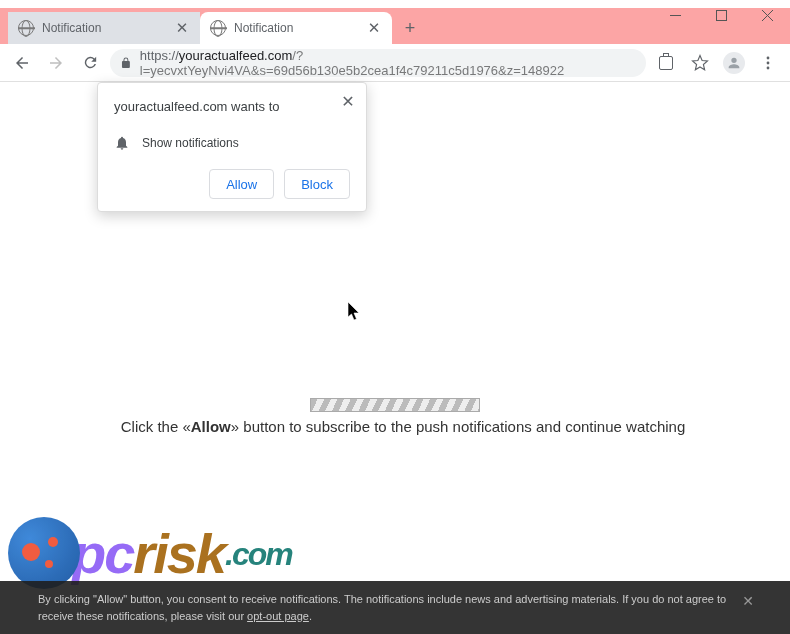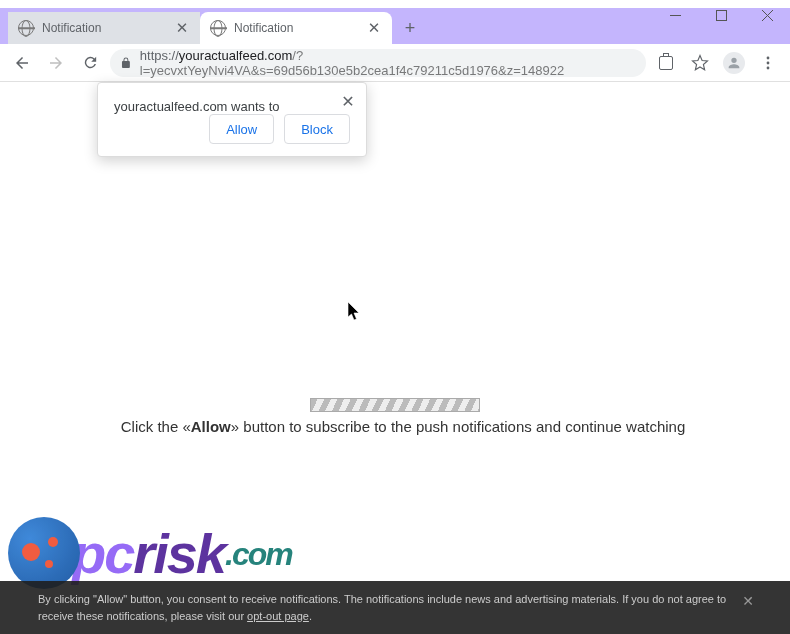--- a/index.html
+++ b/index.html
@@ -1,18 +1,18 @@
 <!DOCTYPE html>
 <html><head>
 <meta charset="utf-8">
 <style>
 *{margin:0;padding:0;box-sizing:border-box;font-family:"Segoe UI",Arial,sans-serif}
 body{width:790px;height:634px;background:#fff;overflow:hidden;position:relative}
 .titlebar{height:8px;background:#fff}
-.tabstrip{height:36px;background:#c4b5fd;display:flex;align-items:flex-end;padding-left:8px}
+.tabstrip{height:36px;background:#fca5a5;display:flex;align-items:flex-end;padding-left:8px}
 .tab{height:32px;background:#dee1e6;display:flex;align-items:center;padding:0 10px;width:192px;position:relative;font-size:12px;color:#5f6368;gap:8px}
 .tab.active{background:#fff;border-radius:8px 8px 0 0}
 .tab-globe{width:16px;height:16px;border:1.5px solid #7a7a7a;border-radius:50%;position:relative;flex-shrink:0}
 .tab-globe::before{content:"";position:absolute;left:50%;top:-1.5px;bottom:-1.5px;width:7px;border:1.5px solid #7a7a7a;border-radius:50%;transform:translateX(-50%)}
 .tab-globe::after{content:"";position:absolute;top:50%;left:-1.5px;right:-1.5px;height:1.5px;background:#7a7a7a;transform:translateY(-50%)}
 .tab-title{flex:1;overflow:hidden;white-space:nowrap}
 .tab-close{width:16px;height:16px;display:flex;align-items:center;justify-content:center;color:#5f6368;font-size:15px;cursor:pointer}
 .newtab{width:28px;height:28px;display:flex;align-items:center;justify-content:center;color:#5f6368;font-size:18px;cursor:pointer;margin-left:4px;margin-bottom:2px}
 .winctrl{position:absolute;right:0;top:0;display:flex}
 .winbtn{width:46px;height:30px;display:flex;align-items:center;justify-content:center;color:#555;cursor:pointer}
@@ -21,37 +21,37 @@
 .navbtn.enabled{color:#5f6368}
 .addrbar{flex:1;height:28px;background:#f1f3f4;border-radius:14px;display:flex;align-items:center;padding:0 10px;gap:8px;font-size:13px;color:#202124}
 .lock{width:14px;height:14px;color:#5f6368}
 .url-scheme{color:#5f6368}
 .url-host{color:#202124}
 .url-path{color:#78797a}
 .iconbtn{width:28px;height:28px;display:flex;align-items:center;justify-content:center;color:#5f6368;cursor:pointer}
 .content{position:relative;height:552px;background:#fff}
 .permission{position:absolute;left:97px;top:0;width:270px;background:#fff;border:1px solid #dcdcdc;border-radius:4px;box-shadow:0 4px 14px rgba(0,0,0,.18);padding:16px 16px 12px;z-index:10}
 .perm-close{position:absolute;right:8px;top:8px;width:20px;height:20px;display:flex;align-items:center;justify-content:center;color:#5f6368;cursor:pointer;font-size:16px}
-.perm-title{font-size:13px;color:#3c4043;margin-bottom:0}
+.perm-title{font-size:13px;color:#3c4043;margin-bottom:21px}
 .perm-row{display:flex;align-items:center;gap:12px;margin-bottom:18px}
 .bell{width:16px;height:16px;color:#5f6368}
 .perm-text{font-size:12px;color:#3c4043}
 .perm-btns{display:flex;justify-content:flex-end;gap:10px}
 .pbtn{height:30px;padding:0 16px;border:1px solid #dadce0;background:#fff;color:#1a73e8;font-size:13px;border-radius:4px;cursor:pointer}
 .cursor{position:absolute;left:348px;top:220px;color:#000;pointer-events:none}
 .loader{position:absolute;left:50%;top:316px;transform:translateX(-50%);width:170px;height:14px;background:repeating-linear-gradient(115deg,#bbb 0 6px,#eee 6px 12px);border:1px solid #aaa}
 .msg{position:absolute;left:16px;right:0;top:336px;text-align:center;font-family:Georgia,serif;font-size:15px;color:#333}
 .msg b{font-weight:bold}
 .watermark{position:absolute;left:8px;bottom:45px;display:flex;align-items:center;opacity:.9}
 .wm-ball{width:72px;height:72px;border-radius:50%;background:radial-gradient(circle at 30% 30%,#2b7dd6,#0a4a9a);position:relative;margin-right:-8px;z-index:2}
 .wm-ball::before{content:"";position:absolute;width:18px;height:18px;background:#f04b2c;border-radius:50%;left:14px;top:26px}
 .wm-ball::after{content:"";position:absolute;width:10px;height:10px;background:#f04b2c;border-radius:50%;left:40px;top:20px;box-shadow:-4px 22px 0 -1px #f04b2c}
 .wm-text{font-size:56px;font-weight:900;font-style:italic;letter-spacing:-2px}
 .wm-pc{color:#8b5cf6}
-.wm-risk{color:#4c1d95}
+.wm-risk{color:#a16207}
 .wm-com{color:#0f766e;font-size:32px;vertical-align:8px}
 .cookie{position:absolute;left:0;right:0;bottom:0;background:rgba(30,30,30,.9);color:#ccc;font-size:11px;padding:10px 50px 10px 38px;line-height:1.5}
 .cookie-close{position:absolute;right:36px;top:10px;color:#999;cursor:pointer;font-size:14px}
 .cookie u{text-decoration:underline}
 .extbox{width:14px;height:14px;border:1.5px solid #5f6368;border-radius:2px;position:relative}
 .extbox::after{content:"";position:absolute;width:4px;height:3px;border:1.5px solid #5f6368;border-bottom:none;top:-4px;left:3px}
 .avatar{width:22px;height:22px;border-radius:50%;background:#e8eaed;display:flex;align-items:center;justify-content:center}
 .avatar svg{width:16px;height:16px;color:#9aa0a6}
 </style>
 </head>
@@ -135,20 +135,26 @@
         <circle cx="8" cy="13" r="1.4" fill="currentColor"></circle>
       </svg>
     </div>
 </div>
 
 <div class="content">
 
   <div class="permission">
     <div class="perm-close">✕</div>
     <div class="perm-title">youractualfeed.com wants to</div>
+    <div class="perm-row">
+      <svg class="bell" viewBox="0 0 24 24">
+          <path d="M12 22a2 2 0 0 0 2-2h-4a2 2 0 0 0 2 2zm6-6V11c0-3.07-1.63-5.64-4.5-6.32V4a1.5 1.5 0 0 0-3 0v.68C7.63 5.36 6 7.92 6 11v5l-2 2v1h16v-1z" fill="currentColor"></path>
+        </svg>
+      <span class="perm-text">Show notifications</span>
+    </div>
     <div class="perm-btns">
       <button class="pbtn">Allow</button>
       <button class="pbtn">Block</button>
     </div>
   </div>
 
   <svg class="cursor" width="14" height="20" viewBox="0 0 14 20">
       <path d="M0 0v15l3.5-3 2.5 6 2.5-1-2.5-6H11z" fill="#000" stroke="#fff" stroke-width="0.6"></path>
     </svg>
 

